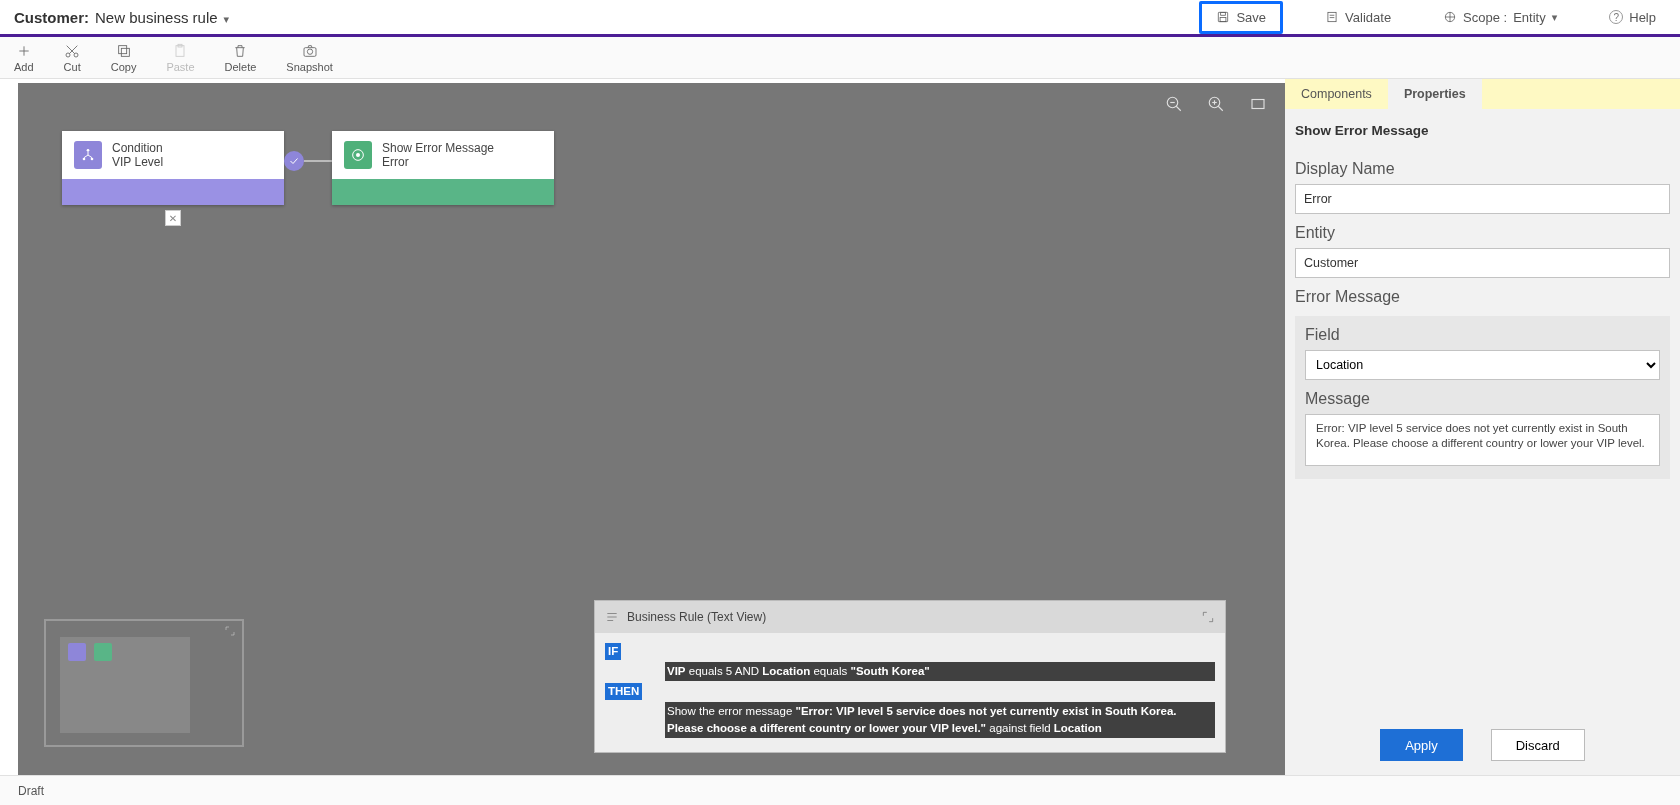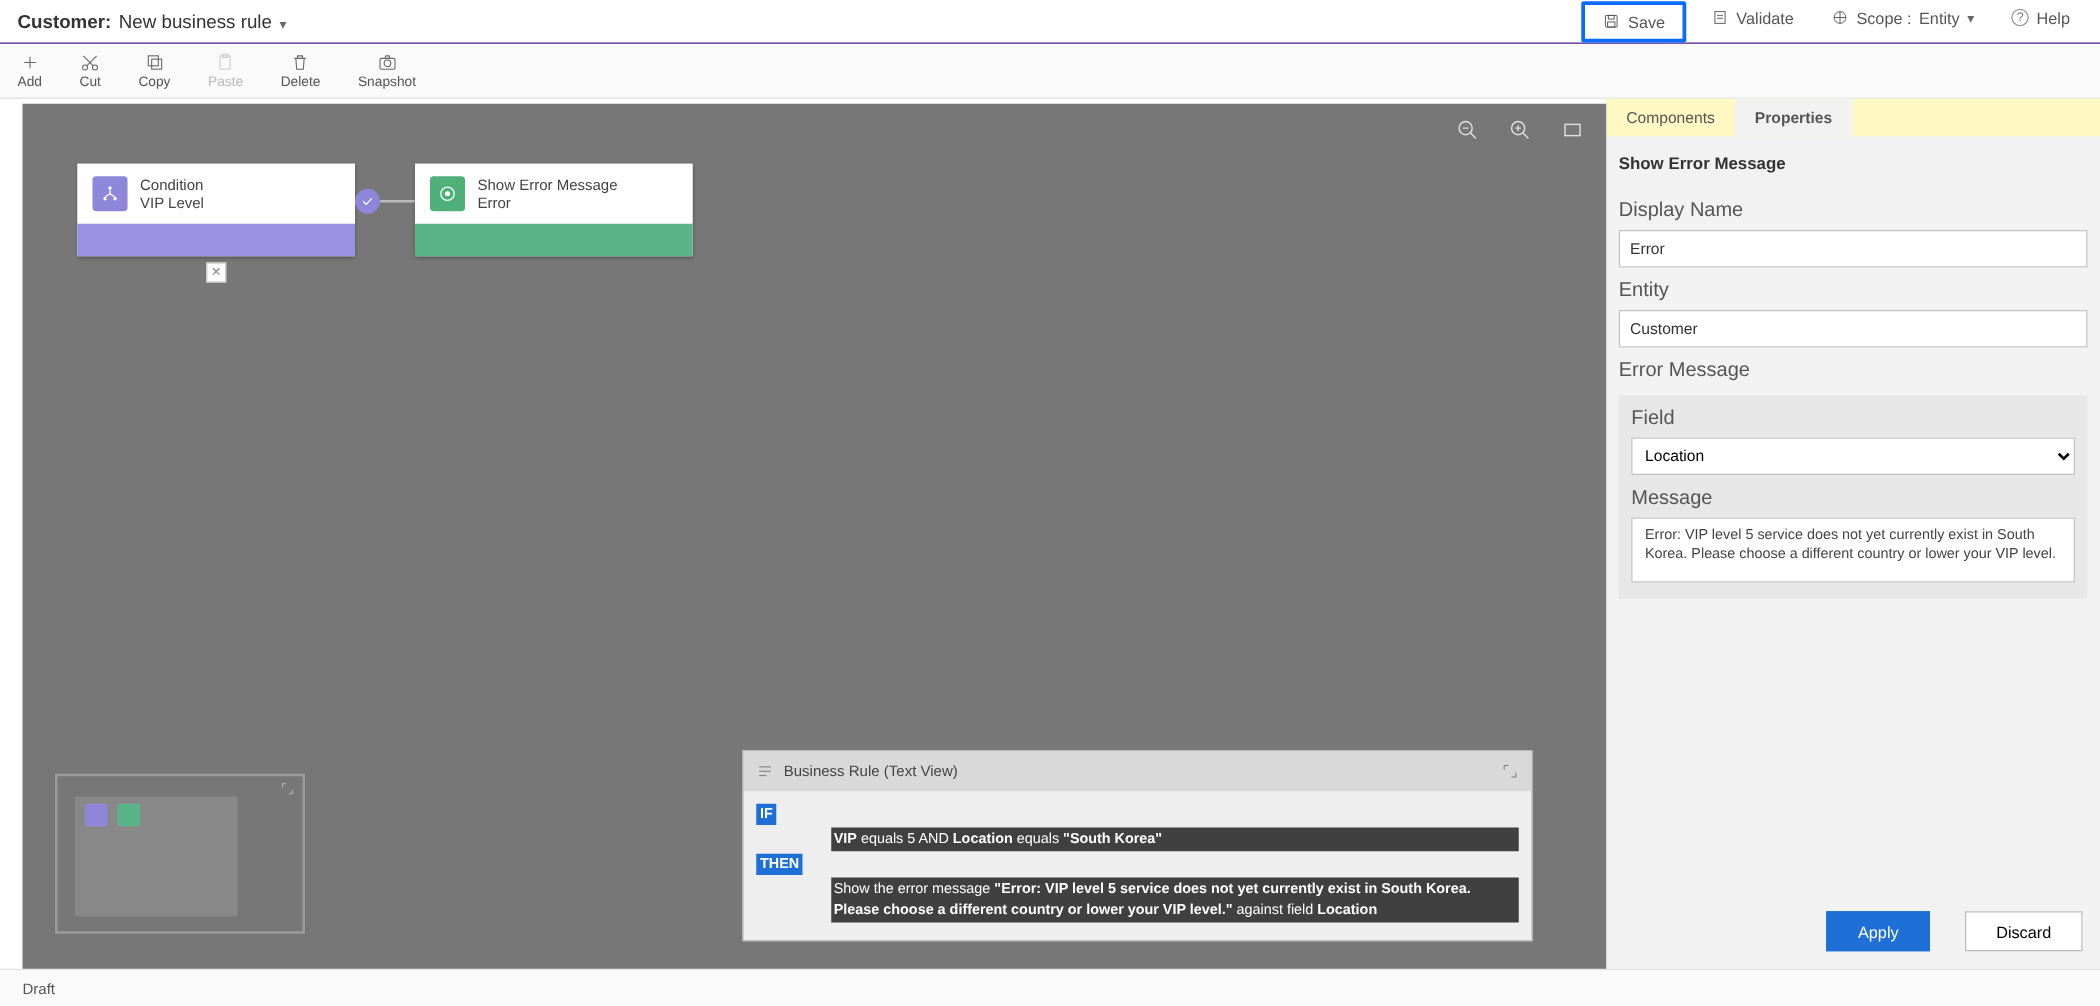--- a/index.html
+++ b/index.html
@@ -2,27 +2,27 @@
 <html><head>
 <meta charset="utf-8">
 <style>
 *{box-sizing:border-box;margin:0;padding:0;font-family:"Segoe UI",Arial,sans-serif}
 body{background:#fff;width:1680px;height:805px;overflow:hidden;font-size:13px;color:#333}
 .topbar{height:34px;display:flex;align-items:center;justify-content:space-between;padding:0 14px}
 .title-wrap{display:flex;align-items:flex-end;gap:6px}
 .title-prefix{font-size:15px;color:#333;font-weight:600}
 .title-name{font-size:15px;color:#333}
 .chev{color:#666;font-size:11px}
-.topright{display:flex;align-items:flex-start;gap:10px}
+.topright{display:flex;align-items:center;gap:32px}
 .tr-btn{display:flex;align-items:center;gap:6px;font-size:13px;color:#555;cursor:pointer;padding:6px 10px}
 .tr-btn.save{border:3px solid #0a6cff;border-radius:2px;padding:6px 14px}
 .tr-btn svg{width:14px;height:14px;stroke:#555;fill:none;stroke-width:1.3}
 .scope-val{color:#555}
 .help-q{border:1px solid #999;border-radius:50%;width:14px;height:14px;display:inline-flex;align-items:center;justify-content:center;font-size:10px;color:#777}
-.ribbon{height:45px;border-top:1px solid #4c1d95;border-bottom:1px solid #e1e1e1;display:flex;align-items:center;padding:0 14px;gap:30px;background:#fafafa}
+.ribbon{height:45px;border-top:3px solid #4c1d95;border-bottom:1px solid #e1e1e1;display:flex;align-items:center;padding:0 14px;gap:30px;background:#fafafa}
 .rib-btn{display:flex;flex-direction:column;align-items:center;gap:2px;font-size:11px;color:#555;cursor:pointer}
 .rib-btn.disabled{color:#bbb}
 .rib-btn svg{width:16px;height:16px;stroke:#666;fill:none;stroke-width:1.3}
 .rib-btn.disabled svg{stroke:#ccc}
 .workspace{display:flex;height:calc(100% - 34px - 45px - 30px)}
 .canvas{flex:1;background:#777;position:relative;margin:4px 0 0 18px}
 .canvas-tools{position:absolute;top:12px;right:18px;display:flex;gap:24px}
 .canvas-tools svg{width:18px;height:18px;stroke:#e0e0e0;fill:none;stroke-width:1.5;cursor:pointer}
 
 
@@ -71,21 +71,21 @@
 .tabs{display:flex;background:#fef9c3;margin:0 -10px}
 .tab{padding:8px 16px;font-size:12.5px;color:#555;cursor:pointer}
 .tab.active{background:#f2f2f2;font-weight:600}
 .sect-title{font-size:13.5px;font-weight:600;margin:14px 0 12px 0;color:#333}
 .fld-label{font-size:16px;color:#555;margin:10px 0 6px 0}
 .txt-in{width:100%;height:30px;border:1px solid #c3c3c3;background:#fff;padding:0 8px;font-size:12.5px;color:#333}
 .subpanel{background:#e7e7e7;padding:10px;margin-top:4px}
 .sel{width:100%;height:30px;border:1px solid #c3c3c3;background:#fff;padding:0 6px;font-size:12.5px}
 .msg-area{width:100%;height:52px;border:1px solid #c3c3c3;background:#fff;padding:6px 10px;font-size:11.5px;color:#444;resize:none;font-family:inherit;line-height:15px}
 .panel-spacer{flex:1}
-.panel-btns{display:flex;justify-content:flex-end;gap:28px;padding:14px 4px}
+.panel-btns{display:flex;justify-content:center;gap:28px;padding:14px 4px}
 .btn{height:32px;padding:0 24px;font-size:13px;border:1px solid #bbb;background:#fff;cursor:pointer}
 .btn.primary{background:#1e6fd6;border-color:#1e6fd6;color:#fff}
 
 .footer{height:30px;border-top:1px solid #e1e1e1;display:flex;align-items:center;padding:0 18px;font-size:12px;color:#555;background:#fafafa}
 </style>
 </head>
 <body>
 
 <div class="topbar">
   <div class="title-wrap">

